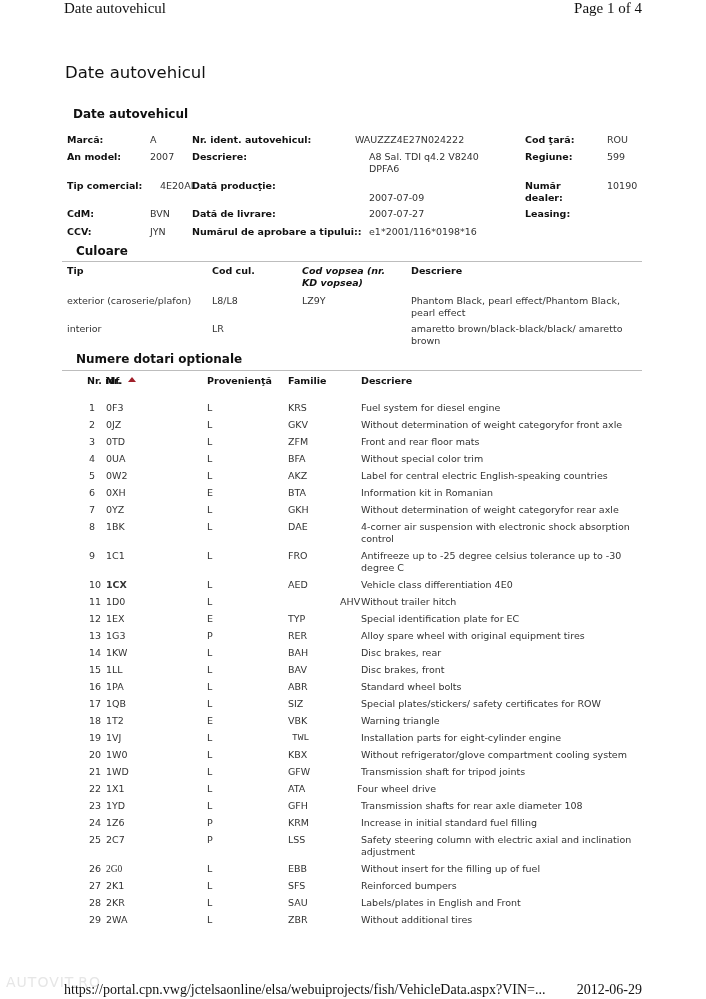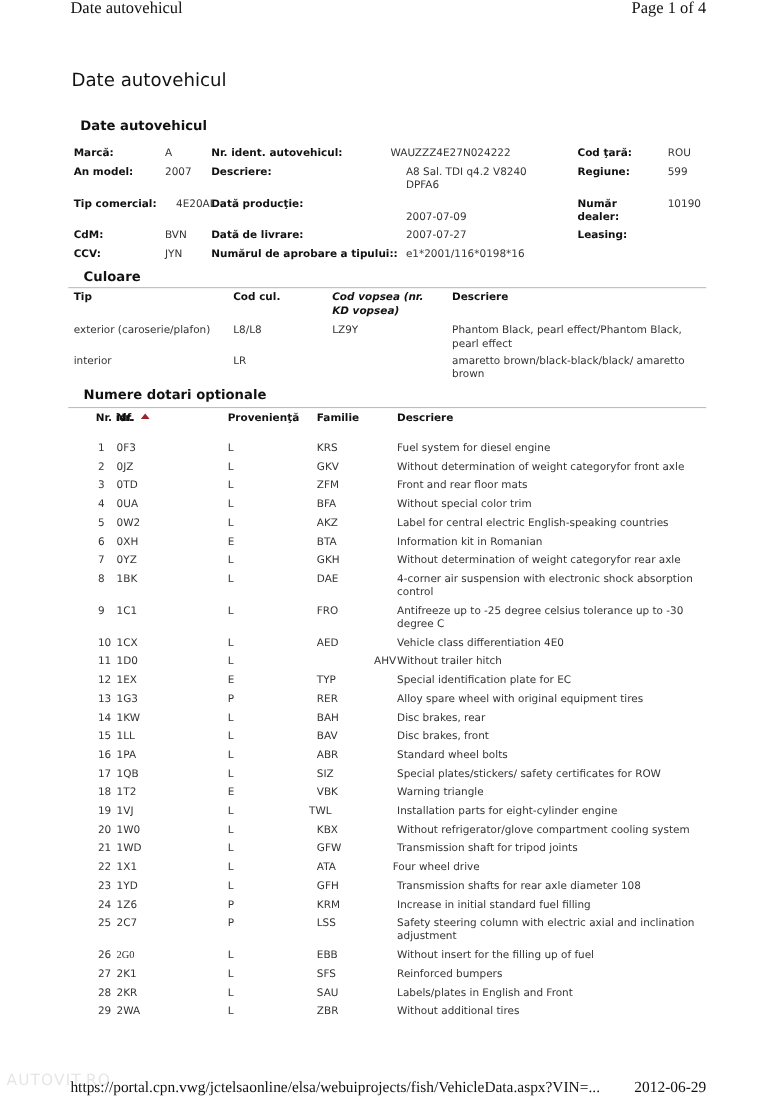--- a/index.html
+++ b/index.html
@@ -179,21 +179,21 @@
     <div class="orow" style="top:175px;">
       <span style="left:2px;white-space:pre-line;">9</span>
       <span style="left:19px;white-space:pre-line;">1C1</span>
       <span style="left:120px;white-space:pre-line;">L</span>
       <span style="left:201px;white-space:pre-line;">FRO</span>
       <span style="left:274px;white-space:pre-line;">Antifreeze up to -25 degree celsius tolerance up to -30
 degree C</span>
     </div>
     <div class="orow" style="top:204px;">
       <span style="left:2px;white-space:pre-line;">10</span>
-      <span style="left:19px;white-space:pre-line;">1CX</span>
+      <span style="left:19px;white-space:pre-line;font-weight:bold;">1CX</span>
       <span style="left:120px;white-space:pre-line;">L</span>
       <span style="left:201px;white-space:pre-line;">AED</span>
       <span style="left:274px;white-space:pre-line;">Vehicle class differentiation 4E0</span>
     </div>
     <div class="orow" style="top:221px;">
       <span style="left:2px;white-space:pre-line;">11</span>
       <span style="left:19px;white-space:pre-line;">1D0</span>
       <span style="left:120px;white-space:pre-line;">L</span>
       <span style="left:212px;white-space:pre-line;margin-left:41px;">AHV</span>
       <span style="left:274px;white-space:pre-line;">Without trailer hitch</span>
@@ -244,21 +244,21 @@
       <span style="left:2px;white-space:pre-line;">18</span>
       <span style="left:19px;white-space:pre-line;">1T2</span>
       <span style="left:120px;white-space:pre-line;">E</span>
       <span style="left:201px;white-space:pre-line;">VBK</span>
       <span style="left:274px;white-space:pre-line;">Warning triangle</span>
     </div>
     <div class="orow" style="top:357px;">
       <span style="left:2px;white-space:pre-line;">19</span>
       <span style="left:19px;white-space:pre-line;">1VJ</span>
       <span style="left:120px;white-space:pre-line;">L</span>
-      <span style="left:194px;white-space:pre-line;">TWL</span>
+      <span style="left:205px;white-space:pre-line;font-family:Liberation Mono, monospace;">TWL</span>
       <span style="left:274px;white-space:pre-line;">Installation parts for eight-cylinder engine</span>
     </div>
     <div class="orow" style="top:374px;">
       <span style="left:2px;white-space:pre-line;">20</span>
       <span style="left:19px;white-space:pre-line;">1W0</span>
       <span style="left:120px;white-space:pre-line;">L</span>
       <span style="left:201px;white-space:pre-line;">KBX</span>
       <span style="left:274px;white-space:pre-line;">Without refrigerator/glove compartment cooling system</span>
     </div>
     <div class="orow" style="top:391px;">

